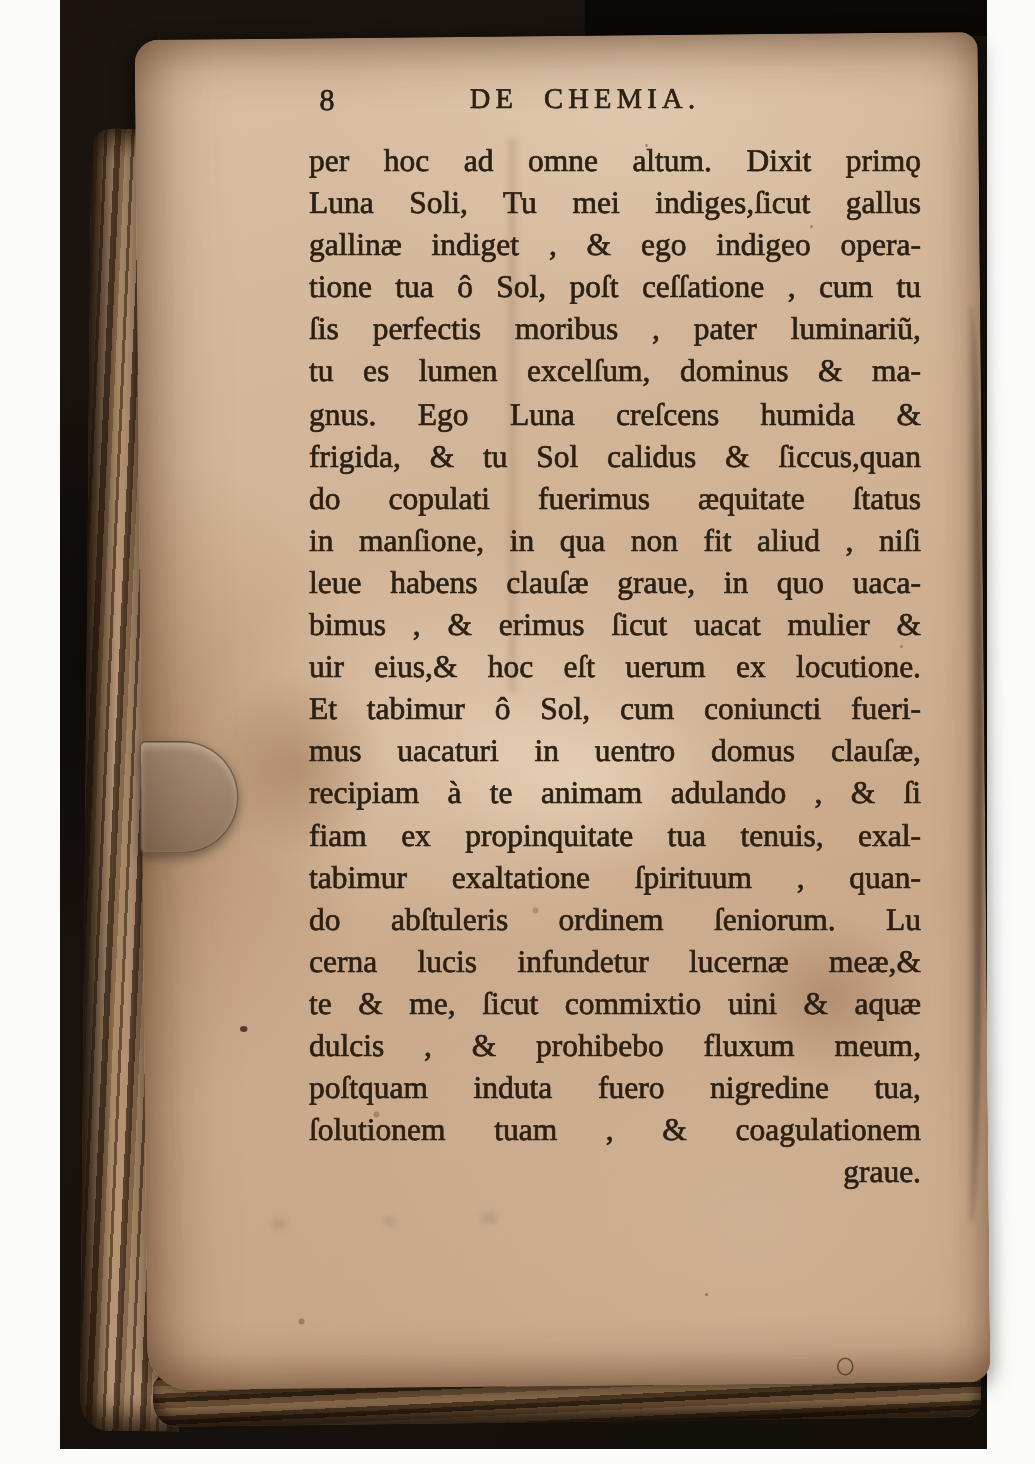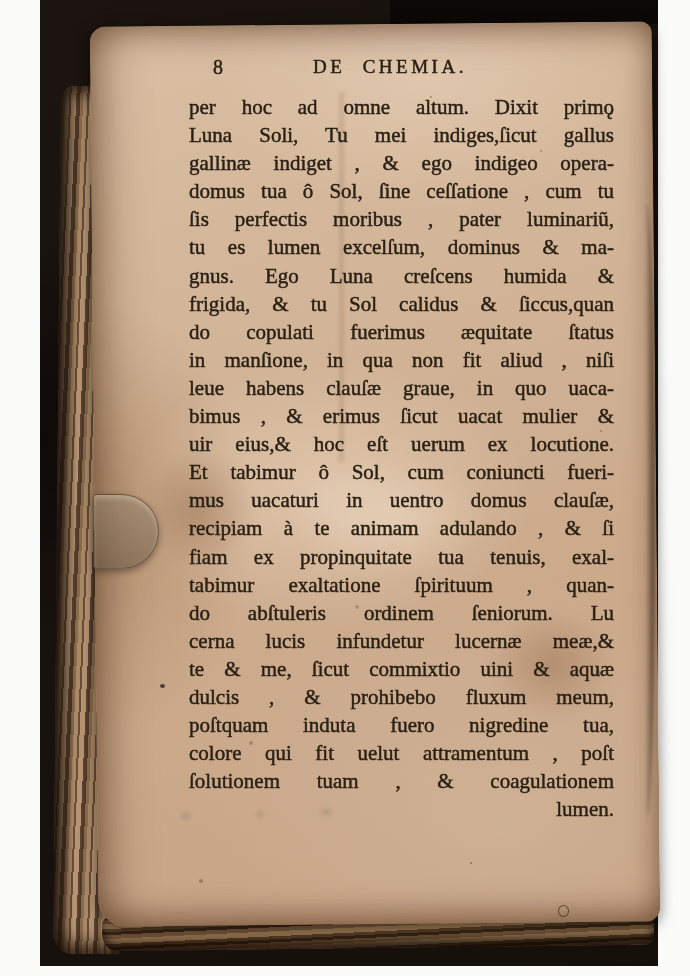--- a/index.html
+++ b/index.html
@@ -120,21 +120,21 @@
   }
   .running-title{
     position:absolute;left:190px;top:56px;width:400px;z-index:7;
     text-align:center;font-size:19px;letter-spacing:3.5px;word-spacing:9px;
   }
   .textblock{
     position:absolute;left:189px;top:93px;width:425px;z-index:7;
     font-size:21px;line-height:28.1px;
   }
   .line{
-    text-align:justify;text-align-last:justify;white-space:nowrap;
+    text-align:justify;text-align-last:justify;white-space:nowrap;margin-left:17px;
   }
   .line.last{text-align-last:right;}
 </style>
 </head>
 <body>
 
 <div class="photo">
   <div class="photo-darkblock"></div>
 </div>
 
@@ -154,36 +154,35 @@
 <div class="ink-dot"></div>
 <div class="ring-mark"></div>
 
 <div class="pagenum ink">8</div>
 <div class="running-title ink">DE CHEMIA.</div>
 
 <div class="textblock ink">
     <div class="line">per hoc ad omne altum. Dixit primǫ</div>
     <div class="line">Luna Soli, Tu mei indiges,ſicut gallus</div>
     <div class="line">gallinæ indiget , &amp; ego indigeo opera-</div>
-    <div class="line">domus tua ô Sol, ſine ceſſatione , cum tu</div>
+    <div class="line">tione tua ô Sol, poſt ceſſatione , cum tu</div>
     <div class="line">ſis perfectis moribus , pater luminariũ,</div>
     <div class="line">tu es lumen excelſum, dominus &amp; ma-</div>
     <div class="line">gnus. Ego Luna creſcens humida &amp;</div>
     <div class="line">frigida, &amp; tu Sol calidus &amp; ſiccus,quan</div>
     <div class="line">do copulati fuerimus æquitate ſtatus</div>
     <div class="line">in manſione, in qua non fit aliud , niſi</div>
     <div class="line">leue habens clauſæ graue, in quo uaca-</div>
     <div class="line">bimus , &amp; erimus ſicut uacat mulier &amp;</div>
     <div class="line">uir eius,&amp; hoc eſt uerum ex locutione.</div>
     <div class="line">Et tabimur ô Sol, cum coniuncti fueri-</div>
     <div class="line">mus uacaturi in uentro domus clauſæ,</div>
     <div class="line">recipiam à te animam adulando , &amp; ſi</div>
     <div class="line">fiam ex propinquitate tua tenuis, exal-</div>
     <div class="line">tabimur exaltatione ſpirituum , quan-</div>
     <div class="line">do abſtuleris ordinem ſeniorum. Lu</div>
     <div class="line">cerna lucis infundetur lucernæ meæ,&amp;</div>
     <div class="line">te &amp; me, ſicut commixtio uini &amp; aquæ</div>
     <div class="line">dulcis , &amp; prohibebo fluxum meum,</div>
     <div class="line">poſtquam induta fuero nigredine tua,</div>
-    <div class="line">colore qui fit uelut attramentum , poſt</div>
     <div class="line">ſolutionem tuam , &amp; coagulationem</div>
-    <div class="line last">lumen.</div>
+    <div class="line last">graue.</div>
   </div>
 
 </body></html>

